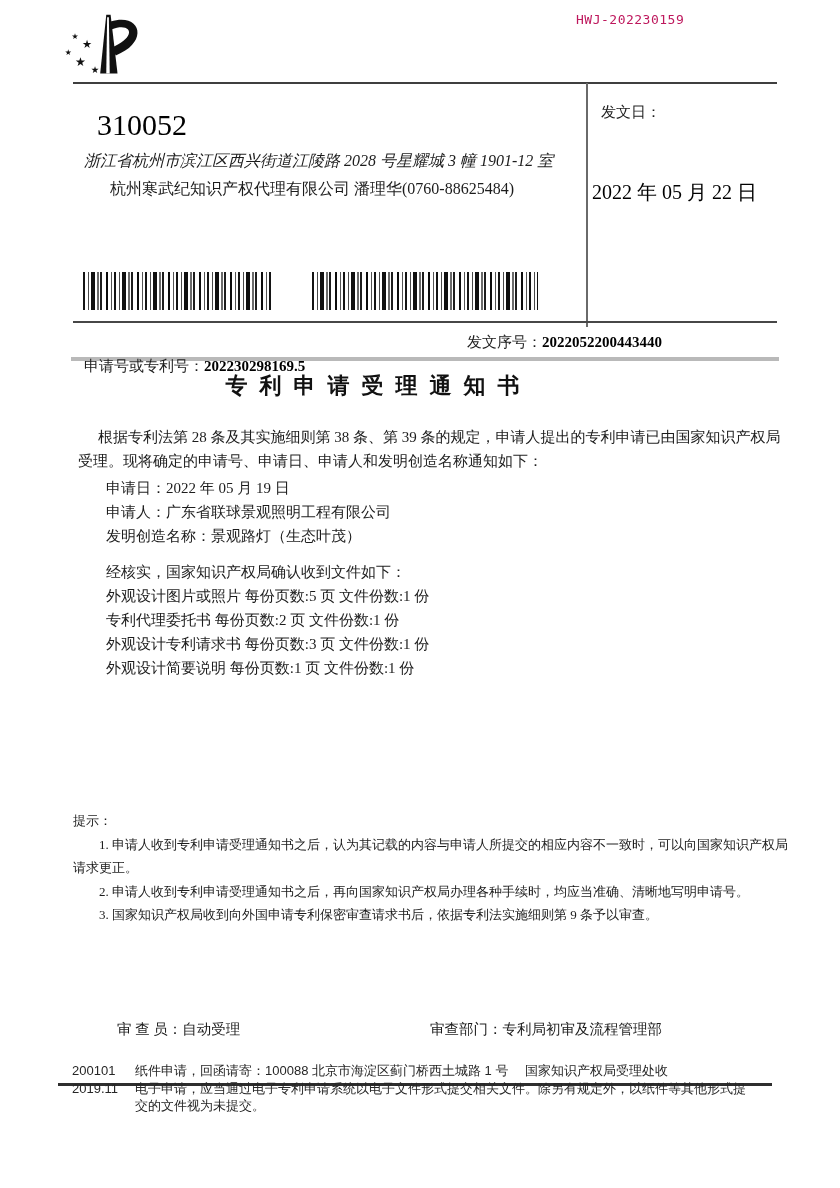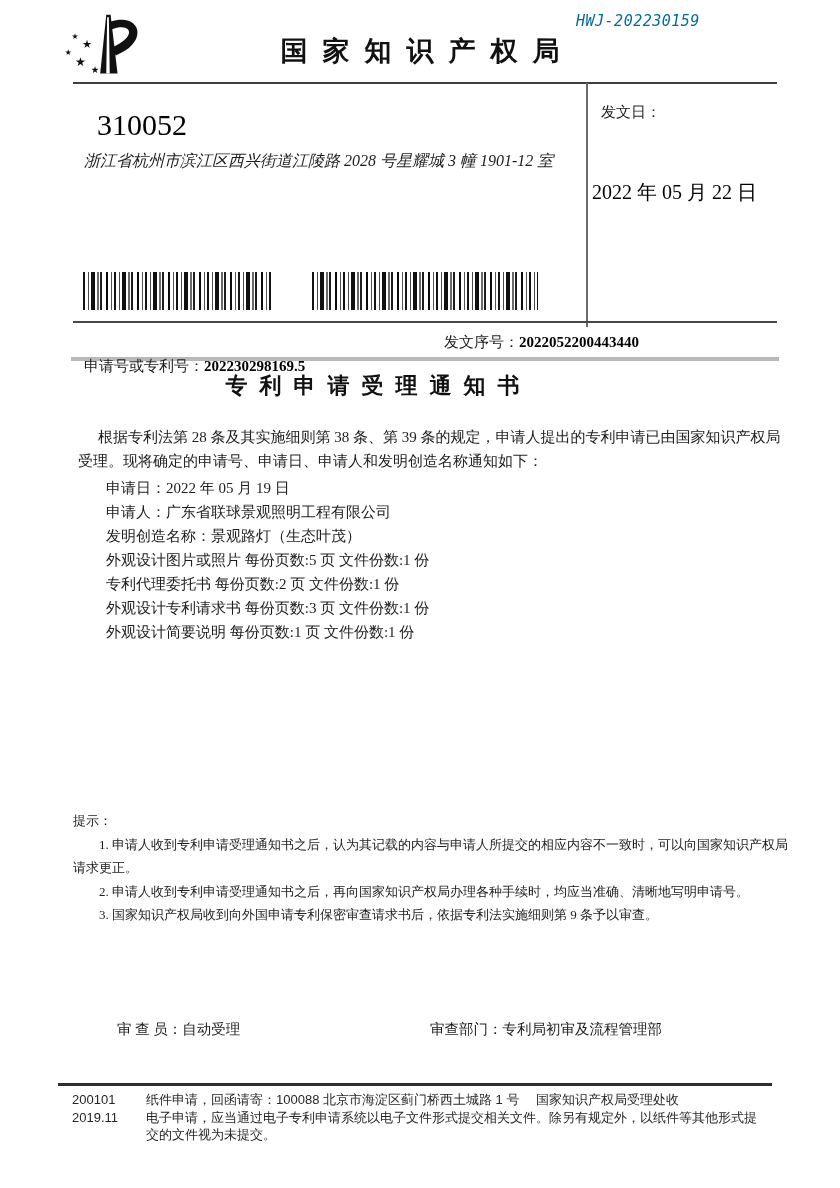--- a/index.html
+++ b/index.html
@@ -4,22 +4,22 @@
 <style>
   html,body{margin:0;padding:0;background:#ffffff;}
   .page{
     position:relative;width:840px;height:1188px;background:#ffffff;
     color:#1c1c1c;font-family:"Liberation Serif","DejaVu Serif",serif;
     overflow:hidden;
   }
   
   .ref-number{
     position:absolute;left:576px;top:12px;
-    font-family:"DejaVu Sans Mono",monospace;font-size:15px;
-    color:#0369a1;letter-spacing:.5px;font-style:italic;
+    font-family:"DejaVu Sans Mono",monospace;font-size:13px;
+    color:#be185d;letter-spacing:.5px;
   }
   .logo{position:absolute;left:56px;top:10px;width:104px;height:70px;}
   .header-title{
     position:absolute;left:0;top:33px;width:840px;text-align:center;
     font-size:27px;font-weight:700;letter-spacing:15px;text-indent:15px;
     color:#111;
   }
   
   .rule-a{position:absolute;left:73px;top:82px;width:704px;height:2px;background:#3f3f3f;}
   .vline {position:absolute;left:586px;top:83px;width:2px;height:244px;background:#6a6a6a;}
@@ -43,21 +43,21 @@
       #6b6b6b 14px 16px,#fff 16px 17px,
       #1d1d1d 17px 19px,#fff 19px 23px,
       #0c0c0c 23px 25px,#fff 25px 28px,
       #555 28px 29px,#fff 29px 31px);
   }
   .barcode-1{left:83px;width:190px;}
   .barcode-2{left:312px;width:226px;}
   
   .num-row{position:absolute;left:0;top:333px;width:840px;font-size:15px;}
   .num-app{position:absolute;left:84px;white-space:nowrap;margin-top:24px;}
-  .num-serial{position:absolute;left:444px;white-space:nowrap;}
+  .num-serial{position:absolute;left:467px;white-space:nowrap;}
   .num-row b{font-weight:700;color:#000;}
   
   .notice-title{
     position:absolute;left:0;top:371px;width:745px;text-align:center;
     font-size:22px;font-weight:700;letter-spacing:12px;text-indent:12px;color:#111;
   }
   .content{
     position:absolute;left:78px;top:410px;width:706px;
     font-size:15px;line-height:23.5px;margin-top:16px;
   }
@@ -73,24 +73,24 @@
     font-size:13px;line-height:23.5px;
   }
   .tips .tips-label{margin:0;}
   .tips .tip{text-indent:26px;margin:0;}
   
   .sig-row{position:absolute;left:0;top:1020px;width:840px;font-size:14.5px;}
   .sig-examiner{position:absolute;left:117px;white-space:nowrap;}
   .sig-dept{position:absolute;left:430px;white-space:nowrap;}
   
   .footer{
-    position:absolute;left:72px;top:1091px;width:700px;
+    position:absolute;left:72px;top:1062px;width:700px;
     font-family:"Liberation Sans","DejaVu Sans",sans-serif;
     font-size:13px;line-height:17.5px;font-weight:500;color:#262626;
-    display:grid;grid-template-columns:62px 620px;column-gap:12px;
+    display:grid;grid-template-columns:62px 620px;column-gap:1px;
   }
   .footer .code{white-space:nowrap;}
 </style>
 </head>
 <body>
 
 <div class="page">
 
   <div class="ref-number">HWJ-202230159</div>
 
@@ -101,29 +101,29 @@
 
     <path d="M63,13 C98,2 108,37 69,52 L64,43 C94,31 88,13 64,22 Z" fill="#111"></path>
 
     <text x="18" y="33" font-size="9" fill="#111">★</text>
     <text x="30" y="44" font-size="13" fill="#111">★</text>
     <text x="10" y="52" font-size="9" fill="#111">★</text>
     <text x="22" y="64" font-size="14" fill="#111">★</text>
     <text x="40" y="72" font-size="11" fill="#111">★</text>
   </svg>
 
-  <div class="header-title">国家知识产权局</div>
 
   <div class="rule-a"></div>
   <div class="vline"></div>
   <div class="rule-b"></div>
   <div class="rule-c"></div>
 
   <div class="postcode">310052</div>
   <div class="addr1">浙江省杭州市滨江区西兴街道江陵路 2028 号星耀城 3 幢 1901-12 室</div>
+  <div class="addr2">杭州寒武纪知识产权代理有限公司  潘理华(0760-88625484)</div>
 
   <div class="dispatch-label">发文日：</div>
   <div class="dispatch-date">2022 年 05 月 22 日</div>
 
   <div class="barcode barcode-1"></div>
   <div class="barcode barcode-2"></div>
 
   <div class="num-row">
     <span class="num-app"><span>申请号或专利号：</span><b>202230298169.5</b></span>
     <span class="num-serial"><span>发文序号：</span><b>2022052200443440</b></span>
@@ -131,20 +131,21 @@
 
   <div class="notice-title">专利申请受理通知书</div>
 
   <div class="content">
     <p class="intro">根据专利法第 28 条及其实施细则第 38 条、第 39 条的规定，申请人提出的专利申请已由国家知识产权局受理。现将确定的申请号、申请日、申请人和发明创造名称通知如下：</p>
     <div class="fields">
       <div>申请日：2022 年 05 月 19 日</div>
       <div>申请人：广东省联球景观照明工程有限公司</div>
       <div>发明创造名称：景观路灯（生态叶茂）</div>
     </div>
+    <div class="received-intro">经核实，国家知识产权局确认收到文件如下：</div>
     <div class="docs">
       <div>外观设计图片或照片  每份页数:5 页  文件份数:1 份</div>
       <div>专利代理委托书  每份页数:2 页  文件份数:1 份</div>
       <div>外观设计专利请求书  每份页数:3 页  文件份数:1 份</div>
       <div>外观设计简要说明  每份页数:1 页  文件份数:1 份</div>
     </div>
   </div>
 
   <div class="tips">
     <p class="tips-label">提示：</p>

